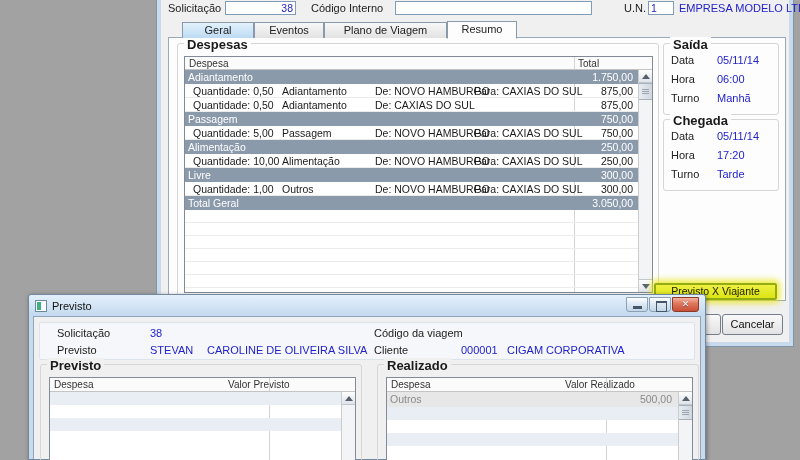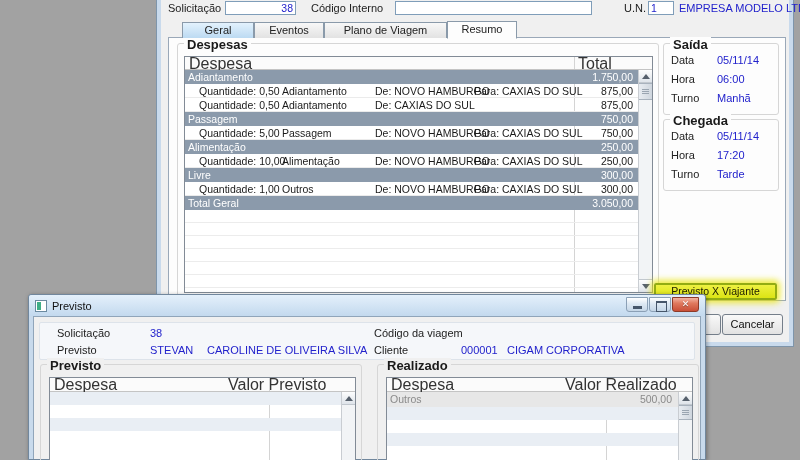--- a/index.html
+++ b/index.html
@@ -30,33 +30,33 @@
 
   .groupbox { position:absolute; border:1px solid #d6d6d6; border-radius:3px; }
   .gb-title { position:absolute; top:-7px; left:6px; padding:0 3px; font-weight:bold;
     font-size:13px; background:#fdfdfd; color:#1a1a1a; white-space:nowrap; }
   .gb-title.on-gray { background:#f0f0f0; }
 
   
   #desp-table { position:absolute; left:6px; top:12px; width:469px; height:237px;
     background:#fff; border:1px solid #828b96; }
   .grid-header { position:relative; height:13px; border-bottom:1px solid #c4c4c4;
-    background:#fbfbfb; font-size:16px; color:#333; }
+    background:#fbfbfb; font-size:10px; color:#333; }
   .grid-header .h1 { position:absolute; left:4px; top:0; line-height:13px; }
   .grid-header .h2 { position:absolute; top:0; line-height:13px; }
   #desp-table .h2 { left:393px; }
   .rows-area { position:absolute; left:0; top:13px; right:14px; bottom:0; overflow:hidden; }
   .col-divider { position:absolute; top:0; bottom:0; width:1px; background:#d4d4d4; z-index:0; }
   #desp-table .col-divider { left:389px; }
   .trow { position:relative; height:14px; line-height:14px; font-size:10.5px; z-index:1; white-space:nowrap; }
   .trow.group { background:#8b9aab; color:#fff; }
   .trow.detail { color:#1a1a1a; border-bottom:1px solid #ebebeb; }
   .trow span { position:absolute; top:0; }
   .g-label { left:3px; }
-  .c-qty  { left:14px; }
+  .c-qty  { left:8px; }
   .c-name { left:97px; }
   .c-de   { left:190px; }
   .c-para { left:289px; }
   .c-total, .g-total { left:389px; width:64px; text-align:right; padding-right:5px; }
   .filler { height:13px; border-bottom:1px solid #ececec; position:relative; z-index:1; }
 
   
   .vscroll { position:absolute; top:13px; right:0; bottom:0; width:14px; background:#f2f4f6;
     border-left:1px solid #c9cdd2; }
   .sb-btn { width:100%; height:13px; background:linear-gradient(#fdfdfd,#dfe4ea);

